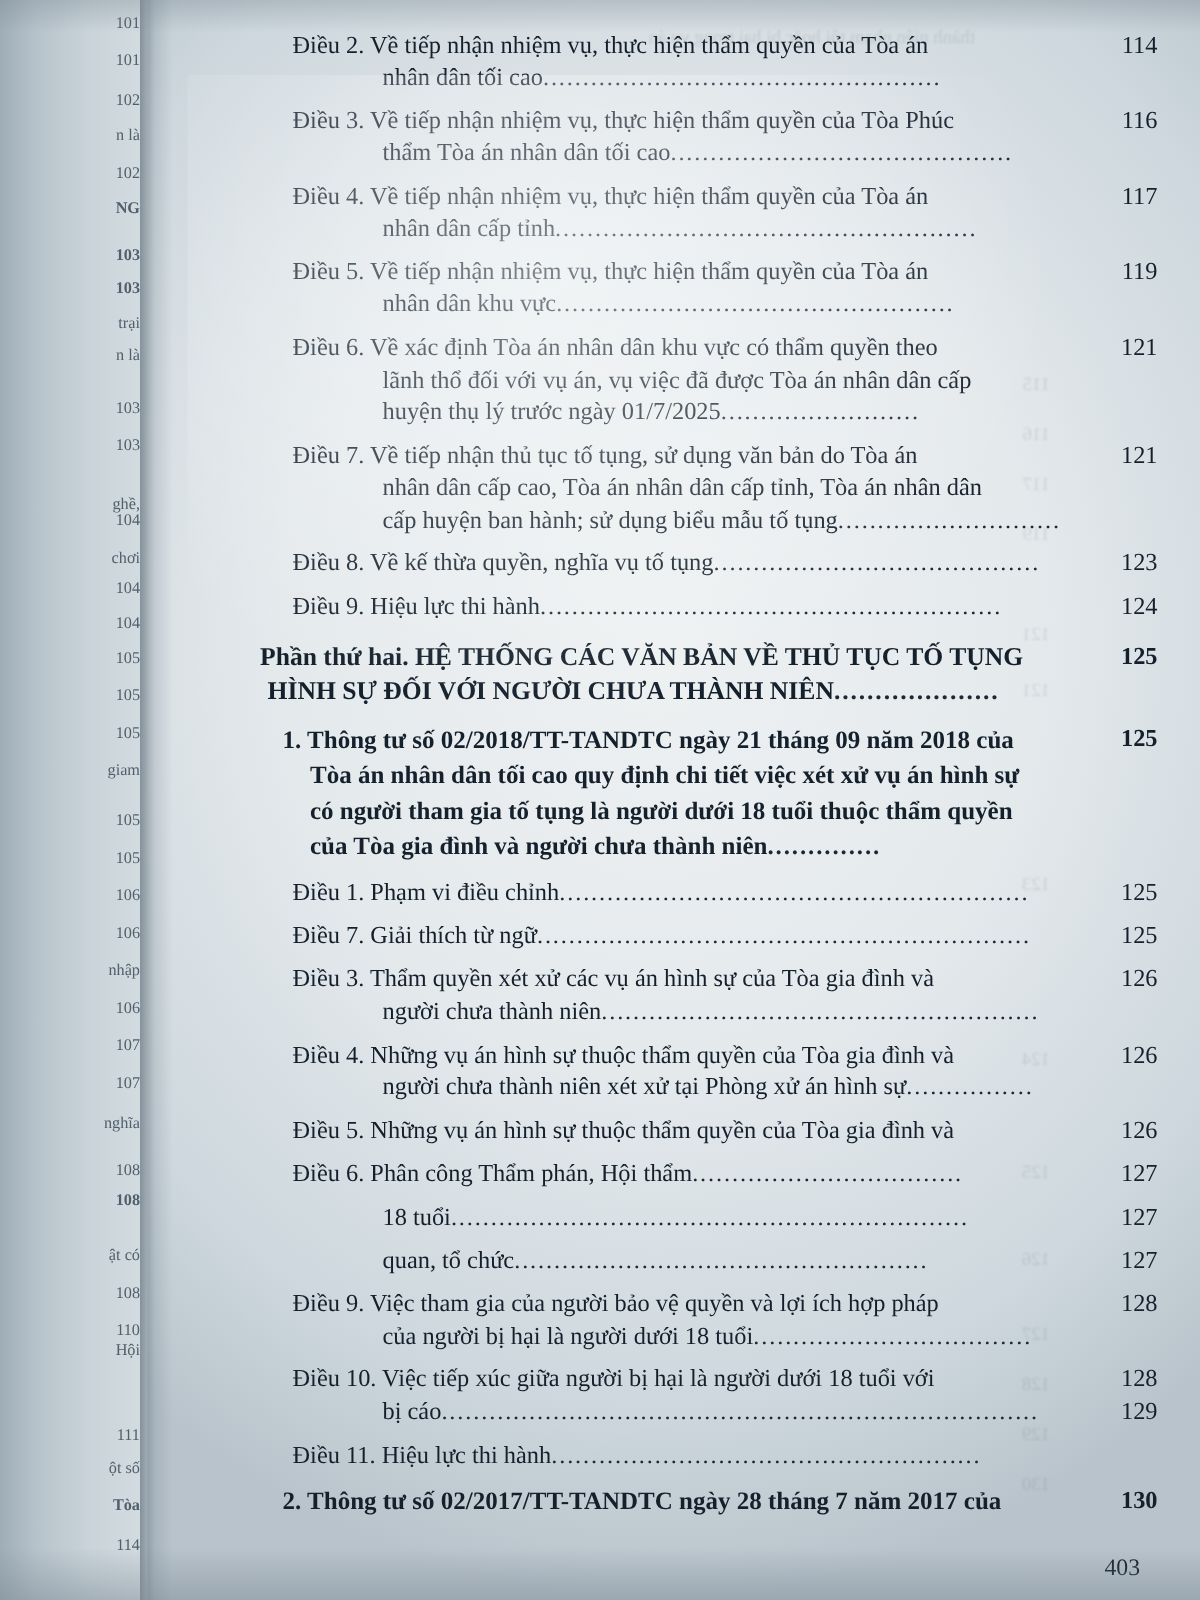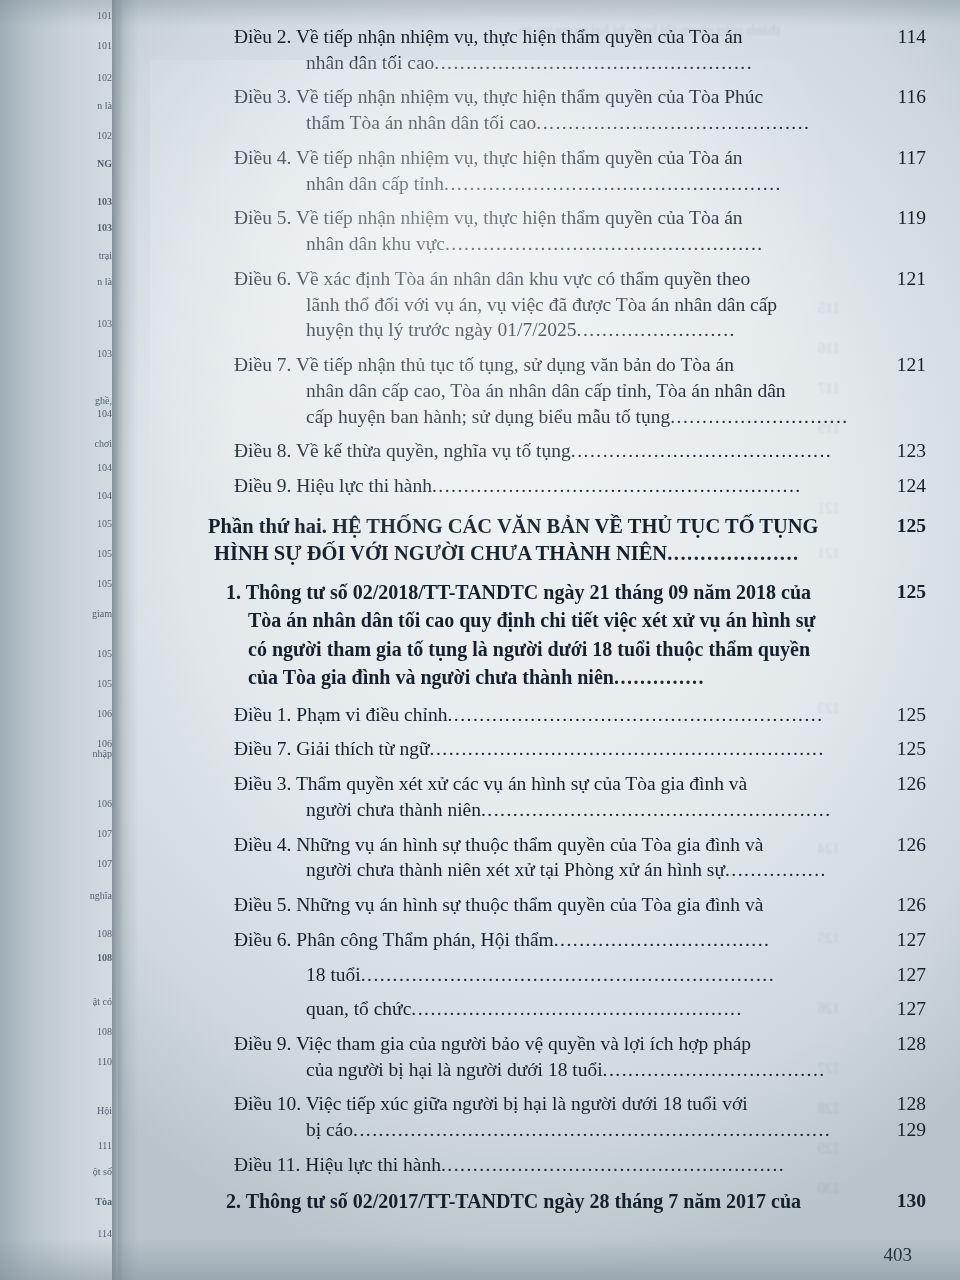--- a/index.html
+++ b/index.html
@@ -22,21 +22,21 @@
     position: absolute;
     left: 0; top: 0;
     width: 118px; height: 1280px;
     background: linear-gradient(90deg, #9fadb7 0%, #b7c3cb 25%, #c9d3d9 60%, #d3dce1 100%);
     filter: blur(0.4px);
     overflow: hidden;
   }
   .left-bleed .ln {
     position: absolute;
     right: 6px;
-    font-size: 10px;
+    font-size: 13px;
     color: #3b4a57;
     opacity: .85;
     white-space: nowrap;
     font-family: "Liberation Serif", serif;
   }
   .spine {
     position: absolute;
     left: 112px; top: 0;
     width: 26px; height: 1280px;
     background: linear-gradient(90deg, rgba(70,85,97,.55) 0%, rgba(120,135,147,.25) 45%, rgba(255,255,255,0) 100%);
@@ -155,32 +155,32 @@
     <div class="ln" style="top:462px;">104</div>
     <div class="ln" style="top:490px;">104</div>
     <div class="ln" style="top:518px;">105</div>
     <div class="ln" style="top:548px;">105</div>
     <div class="ln" style="top:578px;">105</div>
     <div class="ln" style="top:608px;">giam</div>
     <div class="ln" style="top:648px;">105</div>
     <div class="ln" style="top:678px;">105</div>
     <div class="ln" style="top:708px;">106</div>
     <div class="ln" style="top:738px;">106</div>
-    <div class="ln" style="top:748px;">nhập</div>
+    <div class="ln" style="top:768px;">nhập</div>
     <div class="ln" style="top:798px;">106</div>
     <div class="ln" style="top:828px;">107</div>
     <div class="ln" style="top:858px;">107</div>
     <div class="ln" style="top:890px;">nghĩa</div>
     <div class="ln" style="top:928px;">108</div>
     <div class="ln" style="top:952px; font-weight:bold;">108</div>
     <div class="ln" style="top:996px;">ật có</div>
     <div class="ln" style="top:1026px;">108</div>
     <div class="ln" style="top:1056px;">110</div>
     <div class="ln" style="top:1140px;">111</div>
-    <div class="ln" style="top:1105px;">Hội</div>
+    <div class="ln" style="top:1072px;">Hội</div>
     <div class="ln" style="top:1166px;">ột số</div>
     <div class="ln" style="top:1196px; font-weight:bold;">Tòa</div>
     <div class="ln" style="top:1228px;">114</div>
   </div>
   <div class="spine"></div>
 
   <div class="ghost">
     <div class="grow" style="left:180px; top:22px;">thành niên phạm tội hoặc bị hại trong vụ án</div>
     <div class="grow" style="left:120px; top:300px;">115</div>
     <div class="grow" style="left:120px; top:340px;">116</div>

